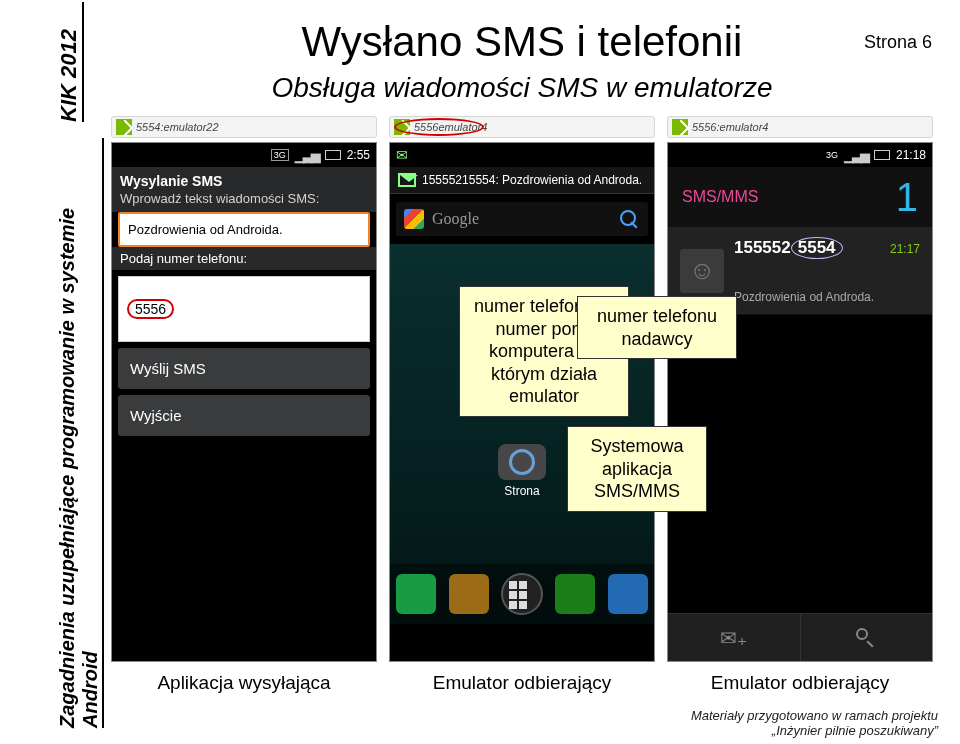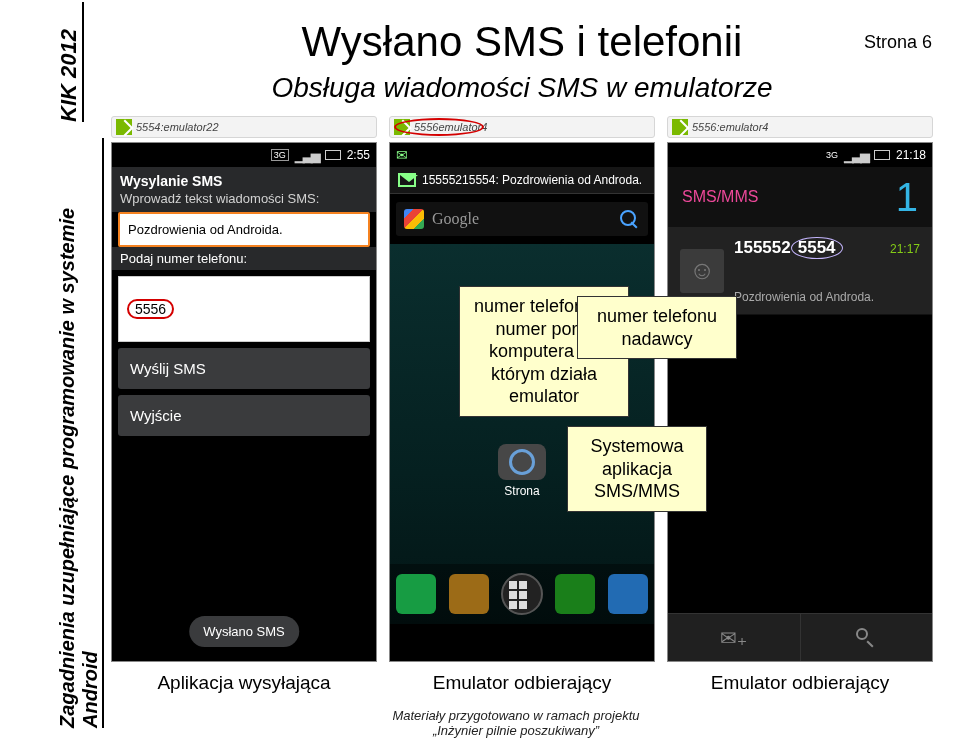--- a/index.html
+++ b/index.html
@@ -308,21 +308,21 @@
     justify-content:center;
     gap:12px;
     margin-top:10px;
   }
   .captions div { width:266px; text-align:center; font-size:19px;}
 
   .footer {
     position:absolute;
     bottom:6px;
     left:0;right:12px;
-    text-align:center;
+    text-align:right;
     font-size:13px;
     font-style:italic;
     color:#222;
     margin-top:16px;
   }
   .footer div:first-child{font-style:italic;}
 </style>
 </head>
 <body>
 
@@ -354,21 +354,20 @@
           <div>Wysylanie SMS</div>
           <div class="send-sub">Wprowadź tekst wiadomości SMS:</div>
         </div>
         <div class="input-field">Pozdrowienia od Androida.</div>
         <div class="send-header" style="font-weight:normal;font-size:13px;padding-top:4px;padding-bottom:4px;">Podaj numer telefonu:</div>
         <div class="input-row">
           <span class="red-ring">5556</span>
         </div>
         <div class="btn-row">Wyślij SMS</div>
         <div class="btn-row">Wyjście</div>
-        <div class="toast">Wysłano SMS</div>
       </div>
     </div>
 
     <div class="phone-col" style="position:relative;">
       <div class="tab-stub" style="position:relative;">
         <span class="tab-bullet"></span>
         <span>5556emulator4</span>
         <span class="red-oval-tab"></span>
       </div>
       <div class="phone-frame">

